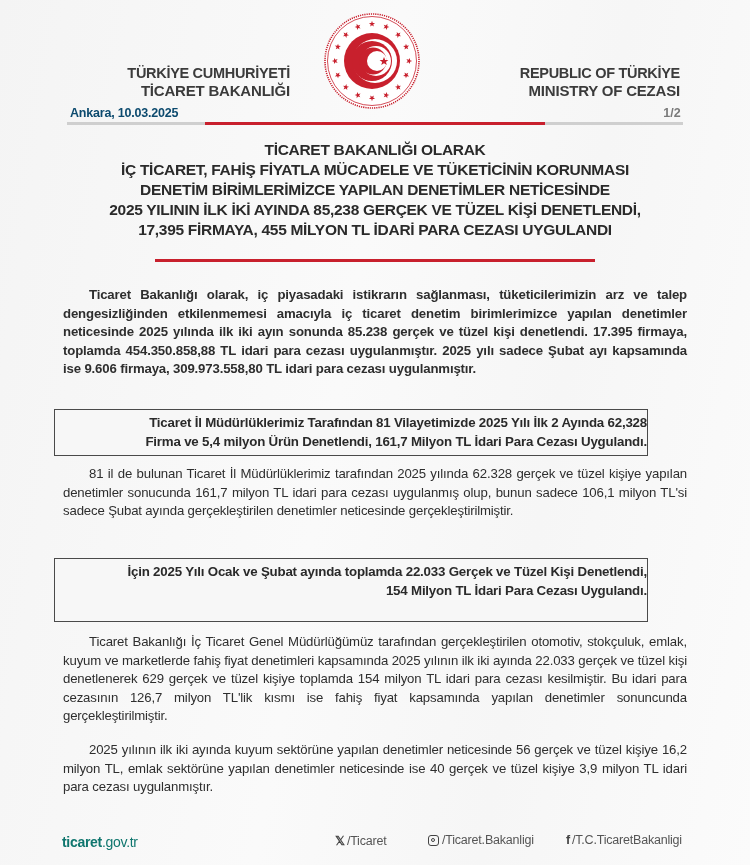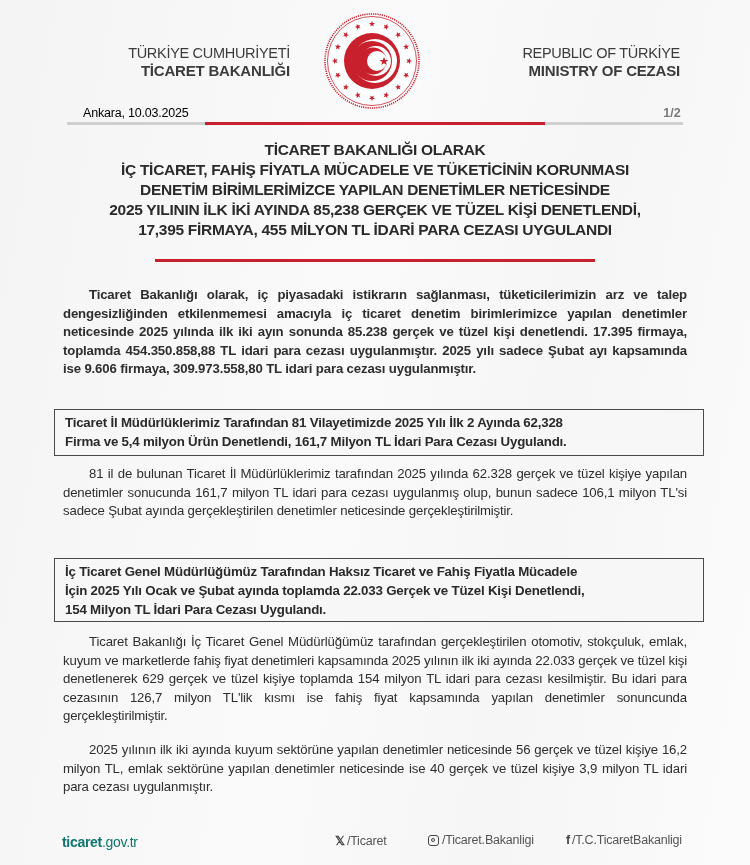--- a/index.html
+++ b/index.html
@@ -8,25 +8,25 @@
       background: linear-gradient(100deg, #f4f4f4 0%, #fafafa 45%, #f6f6f6 70%, #fbfbfb 100%);
       font-family: "Liberation Sans", sans-serif;
       color: #2b2b2b;
       position: relative;
     }
     .abs { position: absolute; }
 
     
     .hdr-left { left: 60px; top: 44px; width: 230px; text-align: right; color: #3b3b3b; }
     .hdr-right { left: 440px; top: 44px; width: 240px; text-align: right; color: #3b3b3b; }
-    .hdr-l1 { font-size: 14.5px; letter-spacing: -0.3px; line-height: 18px; font-weight: 400; }
+    .hdr-l1 { font-size: 14.5px; letter-spacing: -0.3px; line-height: 18px; font-weight: 700; margin-top: 20px; }
     .hdr-l2 { font-size: 15px; letter-spacing: -0.2px; line-height: 18px; font-weight: 700; }
     .logo { left: 322px; top: 11px; width: 100px; height: 100px; }
 
-    .dateline { left: 83px; top: 106px; font-size: 12.5px; color: #000000; font-weight: 400; letter-spacing: -0.2px; }
+    .dateline { left: 70px; top: 106px; font-size: 12.5px; color: #0c4a6e; font-weight: 700; letter-spacing: -0.2px; }
     .pageno { left: 660px; top: 106px; width: 24px; text-align: center; font-size: 12.5px; color: #7a7a7a; font-weight: 700; }
     .rule-gray { left: 67px; top: 122px; width: 616px; height: 3px; background: #cfcfcf; }
     .rule-red { left: 205px; top: 122px; width: 340px; height: 3px; background: #c8202d; }
 
     
     .title { left: 40px; top: 140px; width: 670px; text-align: center; color: #2a2a2a; }
     .t-normal { font-size: 15.5px; line-height: 20px; letter-spacing: -0.3px; font-weight: 700; }
     .t-bold { font-size: 15.5px; line-height: 20px; letter-spacing: -0.3px; font-weight: 700; }
     .title-rule { left: 155px; top: 259px; width: 440px; height: 3px; background: #c8202d; }
 
@@ -35,24 +35,24 @@
       left: 63px; width: 624px; font-size: 13.2px; line-height: 18.6px;
       text-align: justify; color: #2e2e2e; letter-spacing: -0.15px;
     }
     .para .indent { display: inline-block; width: 26px; }
     .p1 { top: 286px; font-weight: bold; }
     .p2 { top: 465px; }
     .p3 { top: 633px; }
     .p4 { top: 741px; }
 
     .box {
-      left: 54px; width: 650px; border: 1.6px solid #4a4a4a;
-      background: #f7f7f7; text-align: left; font-weight: 700;
+      left: 54px; width: 594px; border: 1.6px solid #4a4a4a;
+      background: #f7f7f7; text-align: right; font-weight: 700;
       font-size: 13.3px; line-height: 19px; color: #2a2a2a; letter-spacing: -0.2px;
-      box-sizing: border-box; padding: 3px 10px;
+      box-sizing: border-box; padding: 3px 0;
     }
     .box1 { top: 409px; height: 47px; }
     .box2 { top: 558px; height: 64px; }
 
     
     .site { left: 62px; top: 834px; font-size: 14px; color: #0f766e; letter-spacing: -0.3px; }
     .site b { font-weight: 700; }
     .social { top: 833px; font-size: 12.5px; color: #555; display: flex; align-items: center; letter-spacing: -0.2px; }
     .soc-x { left: 335px; }
     .soc-ig { left: 420px; margin-left: 8px; }
@@ -129,21 +129,20 @@
 <div class="abs para p1"><span class="indent"></span><span>Ticaret Bakanlığı olarak, iç piyasadaki istikrarın sağlanması, tüketicilerimizin arz ve talep dengesizliğinden etkilenmemesi amacıyla iç ticaret denetim birimlerimizce yapılan denetimler neticesinde 2025 yılında ilk iki ayın sonunda 85.238 gerçek ve tüzel kişi denetlendi.  17.395 firmaya, toplamda 454.350.858,88 TL idari para cezası uygulanmıştır. 2025 yılı sadece Şubat ayı kapsamında ise 9.606 firmaya, 309.973.558,80 TL idari para cezası uygulanmıştır.</span></div>
 
 <div class="abs box box1">
   <div>Ticaret İl Müdürlüklerimiz Tarafından 81 Vilayetimizde 2025 Yılı İlk 2 Ayında 62,328</div>
   <div>Firma ve 5,4 milyon Ürün Denetlendi, 161,7 Milyon TL İdari Para Cezası Uygulandı.</div>
 </div>
 
 <div class="abs para p2"><span class="indent"></span><span>81 il de bulunan Ticaret İl Müdürlüklerimiz tarafından 2025 yılında 62.328 gerçek ve tüzel kişiye yapılan denetimler sonucunda 161,7 milyon TL idari para cezası uygulanmış olup, bunun sadece 106,1 milyon TL'si sadece Şubat ayında gerçekleştirilen denetimler neticesinde gerçekleştirilmiştir.</span></div>
 
 <div class="abs box box2">
-  <div>İç Ticaret Genel Müdürlüğümüz Tarafından Haksız Ticaret ve Fahiş Fiyatla Mücadele</div>
   <div>İçin 2025 Yılı Ocak ve Şubat ayında toplamda 22.033 Gerçek ve Tüzel Kişi Denetlendi,</div>
   <div>154 Milyon TL İdari Para Cezası Uygulandı.</div>
 </div>
 
 <div class="abs para p3"><span class="indent"></span><span>Ticaret Bakanlığı İç Ticaret Genel Müdürlüğümüz tarafından gerçekleştirilen otomotiv, stokçuluk, emlak, kuyum ve marketlerde fahiş fiyat denetimleri kapsamında 2025 yılının ilk iki ayında 22.033 gerçek ve tüzel kişi denetlenerek 629 gerçek ve tüzel kişiye toplamda 154 milyon TL idari para cezası kesilmiştir. Bu idari para cezasının 126,7 milyon TL'lik kısmı ise fahiş fiyat kapsamında yapılan denetimler sonuncunda gerçekleştirilmiştir.</span></div>
 
 <div class="abs para p4"><span class="indent"></span><span>2025 yılının ilk iki ayında kuyum sektörüne yapılan denetimler neticesinde 56 gerçek ve tüzel kişiye 16,2 milyon TL, emlak sektörüne yapılan denetimler neticesinde ise 40 gerçek ve tüzel kişiye 3,9 milyon TL idari para cezası uygulanmıştır.</span></div>
 
 <div class="abs site"><b>ticaret</b><span>.gov.tr</span></div>
 

